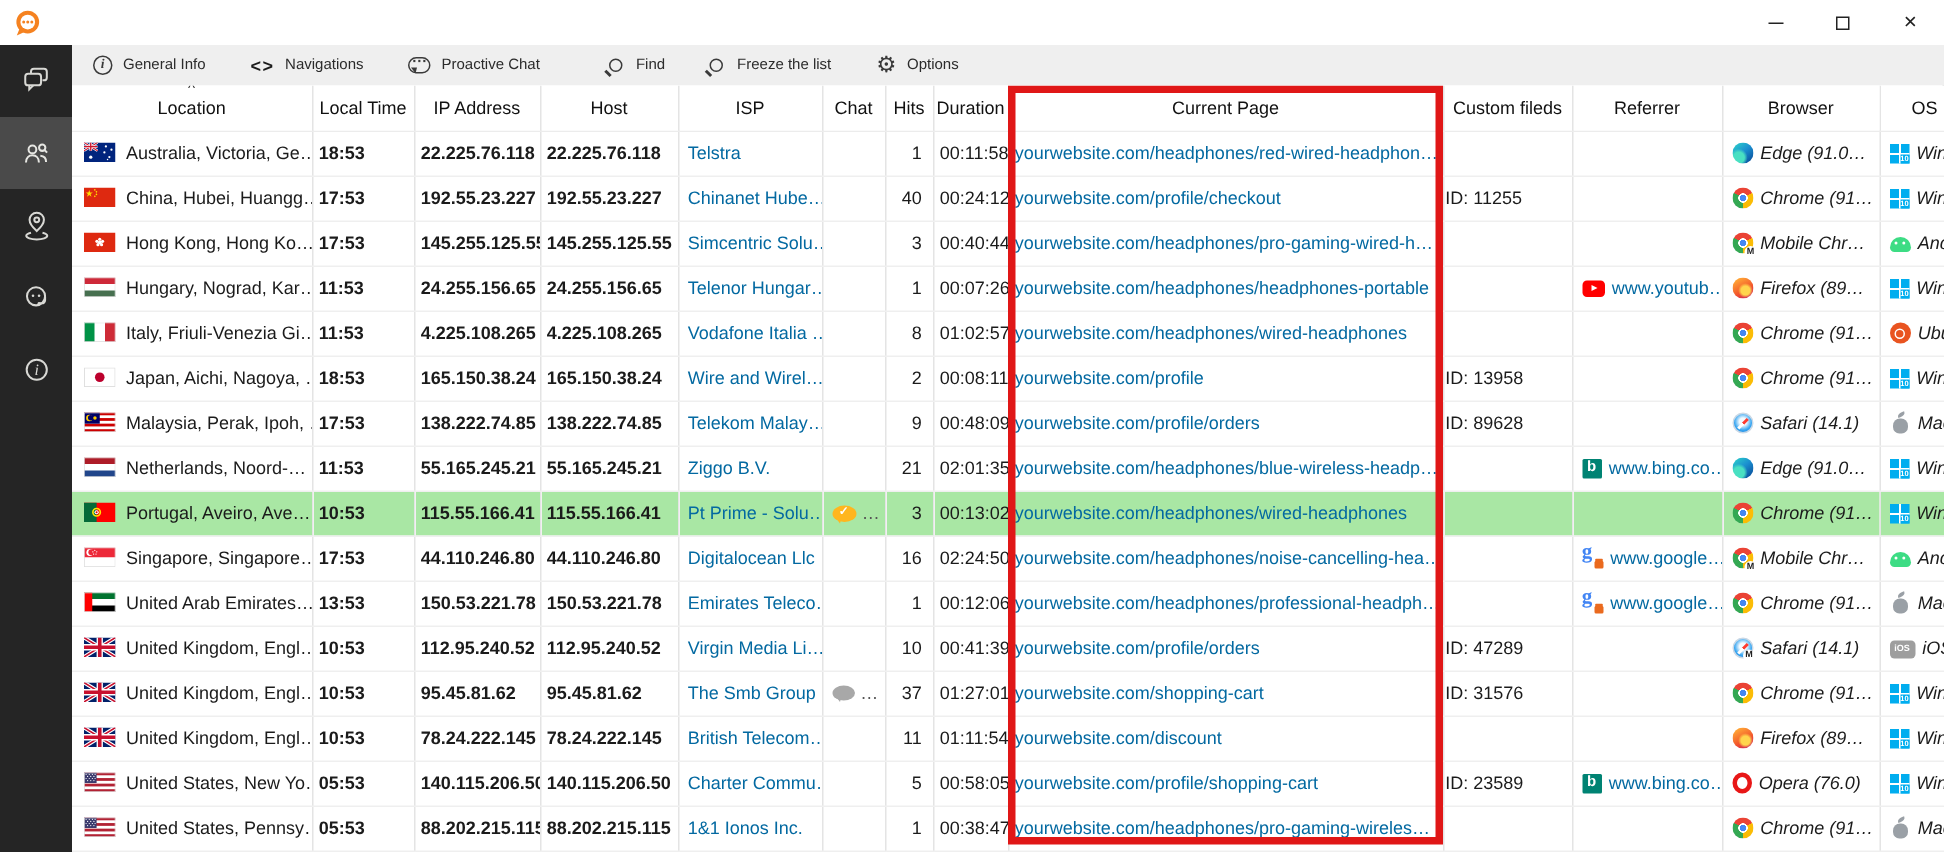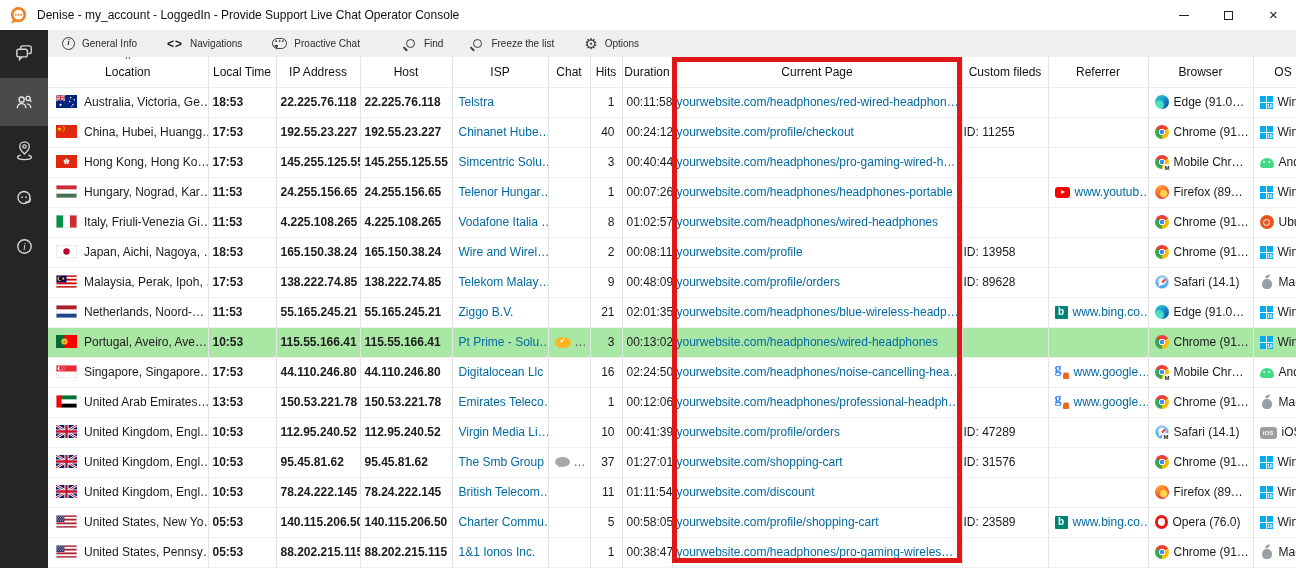--- a/index.html
+++ b/index.html
@@ -60,21 +60,21 @@
   .c-loc { padding-left:8px; }
   .c-loc .flag { display:inline-block; vertical-align:-2px; margin-right:7px; line-height:0; }
   .c-time,.c-ip,.c-host { text-align:left;font-weight:bold; }
   .c-isp { padding-left:6px; }
   .c-chat { padding-left:6px; }
   .c-hits { text-align:right; padding-right:7px; }
   .c-dur { text-align:right; padding-right:4px; }
   .c-page { }
   .c-custom { padding-left:1px; }
   .c-ref,.c-browser,.c-os { padding-left:6px; }
-  .celltxt { margin-left:5px; vertical-align:middle; }
+  .celltxt { margin-left:5px; vertical-align:middle;font-style:italic; }
   .reftxt { margin-left:5px; vertical-align:middle; }
   .chat-dots { margin-left:4px; color:#555; letter-spacing:1px; }
 
   .redbox { position:absolute; left:624px; top:0; width:290px; height:506px;
     border:5px solid #e01717; pointer-events:none; z-index:5; }
 
   
   .bicon { display:inline-block; width:14px; height:14px; border-radius:50%;
     position:relative; vertical-align:middle; flex:none; }
   .ic-chrome { background:
@@ -140,21 +140,20 @@
 
   <div class="titlebar">
     <svg class="logo" viewBox="0 0 19 19">
       <circle cx="9.5" cy="8.7" r="7.6" fill="#f58220"></circle>
       <circle cx="9.5" cy="8.7" r="4.9" fill="#fff"></circle>
       <path d="M4 13.2 L2.2 17.6 L7.3 15.4 Z" fill="#f58220"></path>
       <circle cx="6.8" cy="8.7" r="1" fill="#f58220"></circle>
       <circle cx="9.5" cy="8.7" r="1" fill="#f58220"></circle>
       <circle cx="12.2" cy="8.7" r="1" fill="#f58220"></circle>
     </svg>
-    <span class="title-text">Denise - my_account - LoggedIn -  Provide Support Live Chat Operator Console</span>
     <div class="win-btns">
       <div class="wbtn">
           <span class="glyph-min"></span>
         </div>
       <div class="wbtn">
           <span class="glyph-max"></span>
         </div>
       <div class="wbtn">
           <span class="glyph-close">×</span>
         </div>

